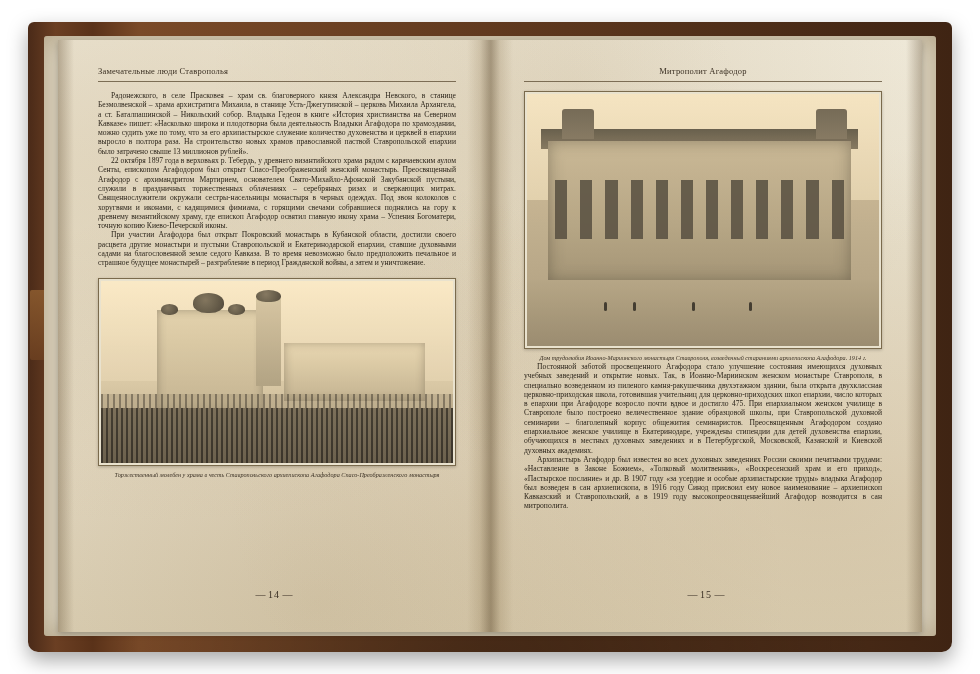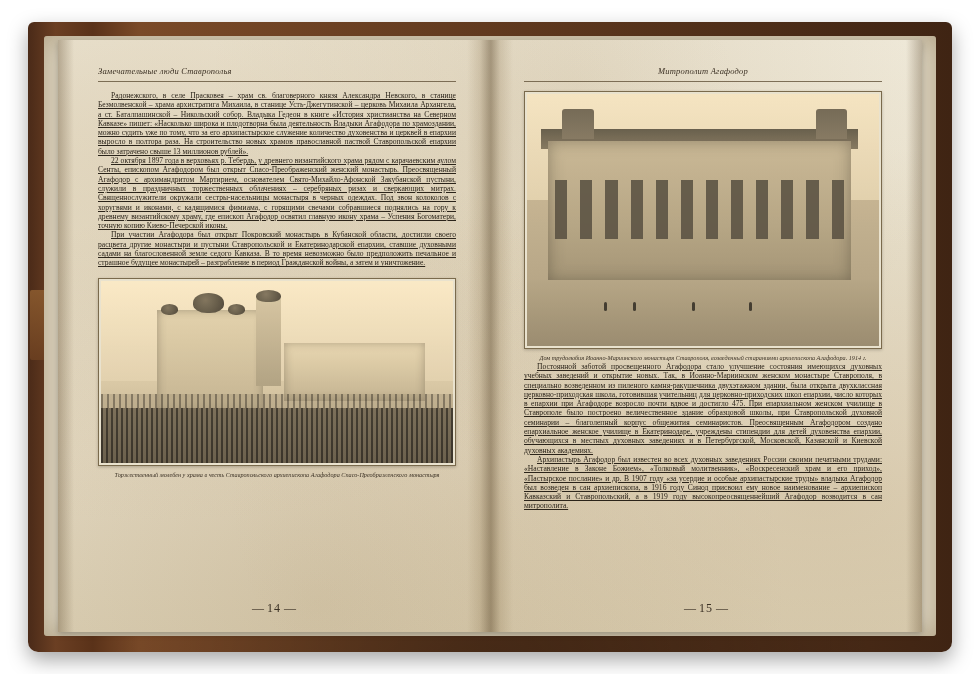--- a/index.html
+++ b/index.html
@@ -96,21 +96,20 @@
   .page-side {
     position: relative;
     width: 50%;
     height: 100%;
     box-sizing: border-box;
   }
   .page-side.left  { padding: 26px 34px 20px 40px; }
   .page-side.right { padding: 26px 40px 20px 34px; }
 
   .running-head {
-    font-style: italic;
     font-size: 8.5px;
     letter-spacing: 0.2px;
     color: #3a2f22;
     margin: 0 0 3px 0;
     height: 12px;
   }
   .page-side.left .running-head { text-align: left; }
   .page-side.right .running-head { text-align: center; }
 
   .rule {
@@ -119,21 +118,20 @@
     opacity: 0.85;
     margin-bottom: 9px;
   }
 
   .body-text {
     font-size: 7.6px;
     line-height: 9.3px;
     text-align: justify;
     color: #2b241a;
     hyphens: auto;
-    text-decoration: underline;
   }
   .body-text p {
     margin: 0;
     text-indent: 13px;
   }
   .body-text p + p { margin-top: 0px; }
 
   
   .photo-frame {
     position: relative;
@@ -272,25 +270,25 @@
   .ph-church .crowd2 {
     position:absolute; left: 0; bottom: 26%; width: 100%; height: 12%;
     background:
       repeating-linear-gradient(90deg,
         rgba(60,52,40,0.55) 0 2px,
         rgba(150,138,112,0.4) 2px 6px);
   }
 
   .page-number {
     position: absolute;
-    bottom: 16px;
+    bottom: 32px;
     width: 100%;
     left: 0;
     text-align: center;
-    font-size: 12px;
+    font-size: 10px;
     color: #3a3024;
     letter-spacing: 1px;
   }
   .page-number .dash { letter-spacing: 0; }
 
   
   .edge-l, .edge-r {
     position: absolute; top: 0; height: 100%; width: 16px; pointer-events: none;
   }
   .edge-l { left: 0;  background: linear-gradient(90deg, rgba(90,70,42,0.35), rgba(0,0,0,0)); }

